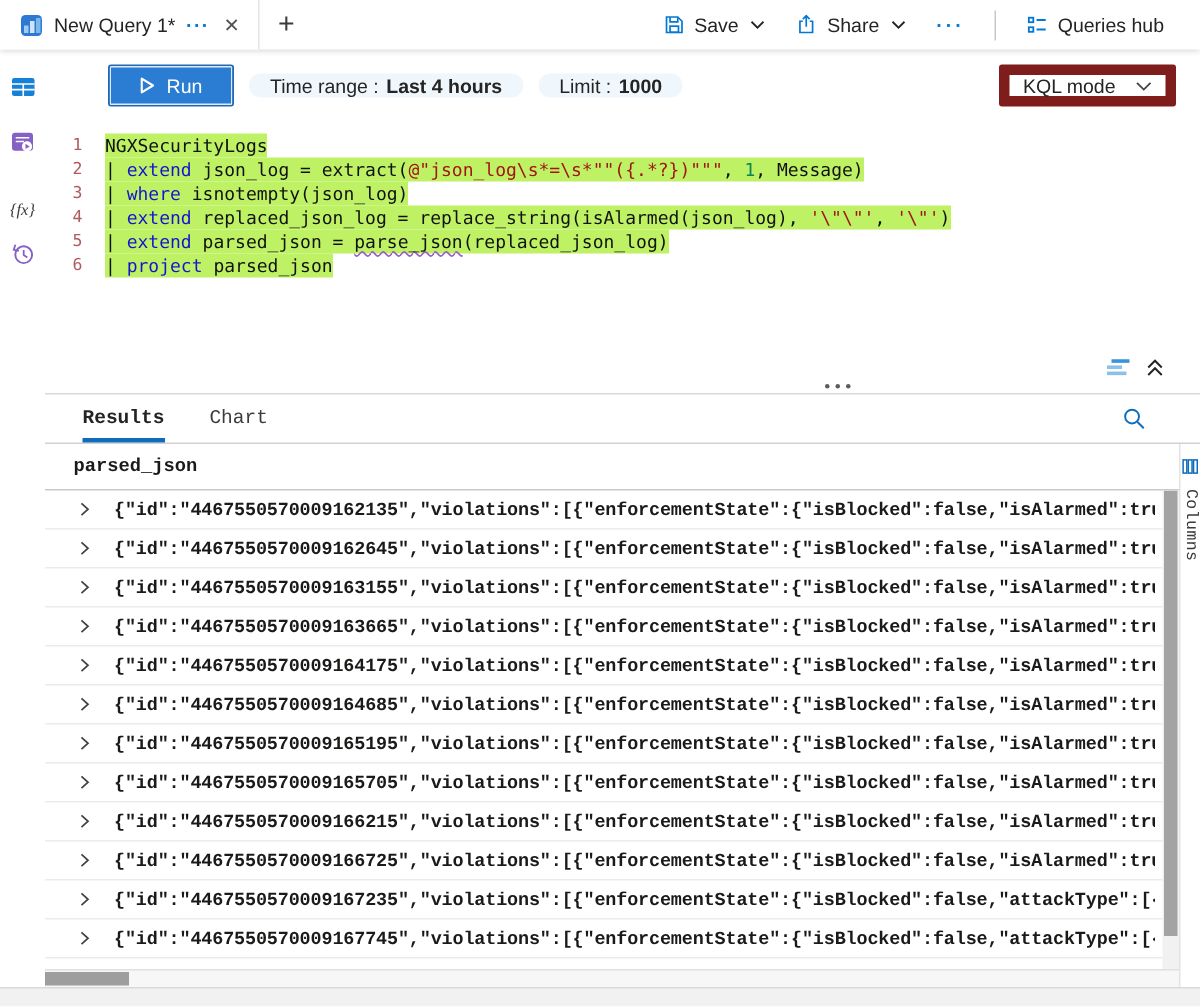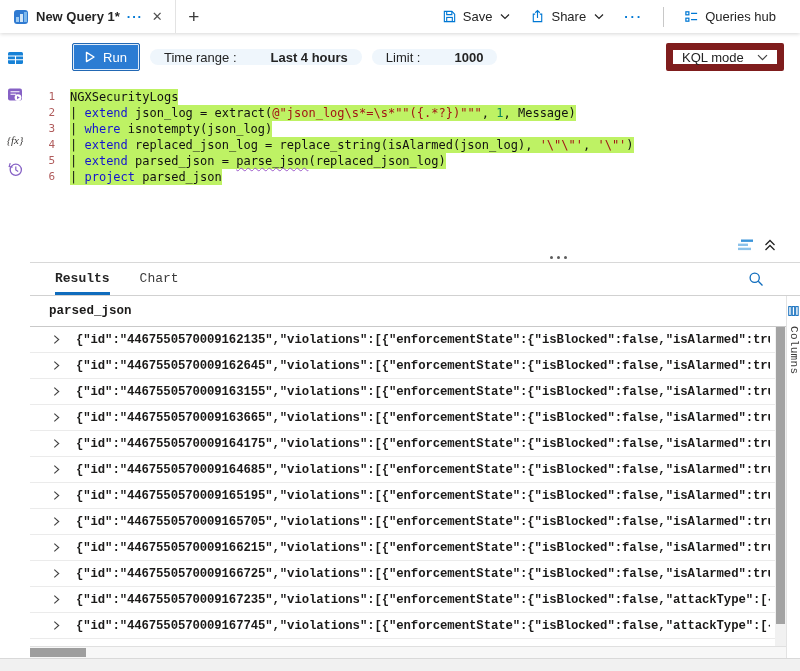--- a/index.html
+++ b/index.html
@@ -9,21 +9,21 @@
     font-size: 13px; color: #242424; background: #fff;
     display: flex; flex-direction: column;
   }
   svg { display: block; }
 
   
   .tabbar { height: 33px; display: flex; align-items: stretch; background:#fff;
             position: relative; z-index: 3; box-shadow: 0 1px 4px rgba(0,0,0,.16); flex: none; }
   .tab { display: flex; align-items: center; gap: 7px; padding: 0 10px 0 13px;
          border-right: 1px solid #e3e3e3; background: #fff; }
-  .tab-title { font-weight: 700; font-size: 13px; color: #242424; }
+  .tab-title { font-weight: 400; font-size: 13px; color: #242424; }
   .tab-more { color: #0078d4; font-size: 13px; font-weight: 700; letter-spacing: 1px; line-height: 10px; }
   .tab-close { color: #525252; font-size: 13px; padding: 0 2px; }
   .newtab { width: 36px; display: flex; align-items: center; justify-content: center;
             font-size: 19px; font-weight: 300; color: #3b3b3b; }
   .tabbar-right { margin-left: auto; display: flex; align-items: center; gap: 20px; padding-right: 24px; }
   .tb-action { display: flex; align-items: center; gap: 6px; color: #242424; }
   .chev { margin-left: 2px; }
   .tb-more { color: #0078d4; font-weight: 700; letter-spacing: 2px; font-size: 13px; }
   .tb-divider { width: 1px; height: 20px; background: #c8c8c8; }
 
@@ -31,26 +31,26 @@
   .workspace { flex: 1; display: flex; min-height: 0; }
   .sidebar { width: 30px; flex: none; display: flex; flex-direction: column; align-items: center;
              padding-top: 16px; gap: 19px; background: #fff; }
   .sb-item { width: 18px; height: 18px; display: flex; align-items: center; justify-content: center; }
   .fx-glyph { font-size: 11px; font-style: italic; color: #3b3a39; font-family: "Liberation Serif", serif; white-space: nowrap; margin-top: 16px; }
 
   .content { flex: 1; display: flex; flex-direction: column; min-width: 0; }
 
   
   .qtoolbar { height: 48px; flex: none; display: flex; align-items: center; gap: 10px; padding: 0 16px 0 42px; }
-  .run-btn { width: 68px; height: 28px; background: #2b7cd3; border: 1px solid #2268b4; border-radius: 2px;
+  .run-btn { width: 84px; height: 28px; background: #2b7cd3; border: 1px solid #2268b4; border-radius: 2px;
              box-shadow: inset 0 0 0 1px rgba(255,255,255,.85);
              color: #fff; display: flex; align-items: center; justify-content: center; gap: 8px; font-size: 13px; }
   .pill { height: 16px; background: #eff6fc; border-radius: 14px; display: flex; align-items: center;
           padding: 0 14px; gap: 5px; font-size: 13px; color: #242424; white-space: nowrap; }
-  .pill b { font-weight: 700; margin-left: 29px; }
+  .pill b { font-weight: 700; }
   .kql-select { margin-left: auto; width: 118px; height: 28px; border: 7px solid #7f1d1d; border-radius: 2px;
                 display: flex; align-items: center; justify-content: space-between; padding: 0 9px; background: #fff; }
 
   
   .editor { height: 152px; flex: none; padding-top: 8px;
             font-family: "DejaVu Sans Mono", monospace; font-size: 12px; }
   .code-line { display: flex; height: 16px; line-height: 16px; }
   .ln { width: 40px; flex: none; text-align: right; padding-right: 15px; color: #b05c5c; font-size: 11px; }
   .code-text { background: #bef264; white-space: pre; }
   .c-plain { color: #111; }

